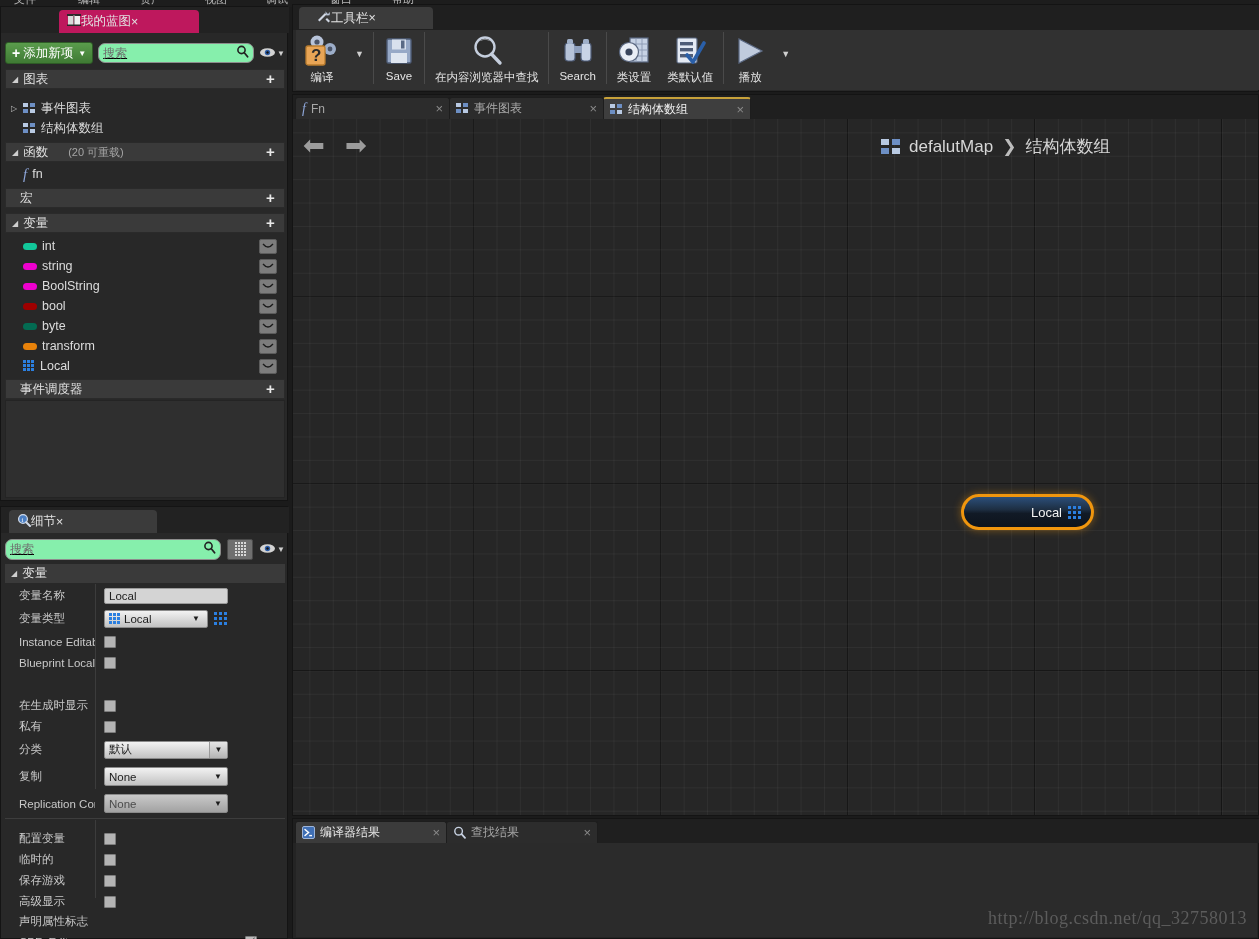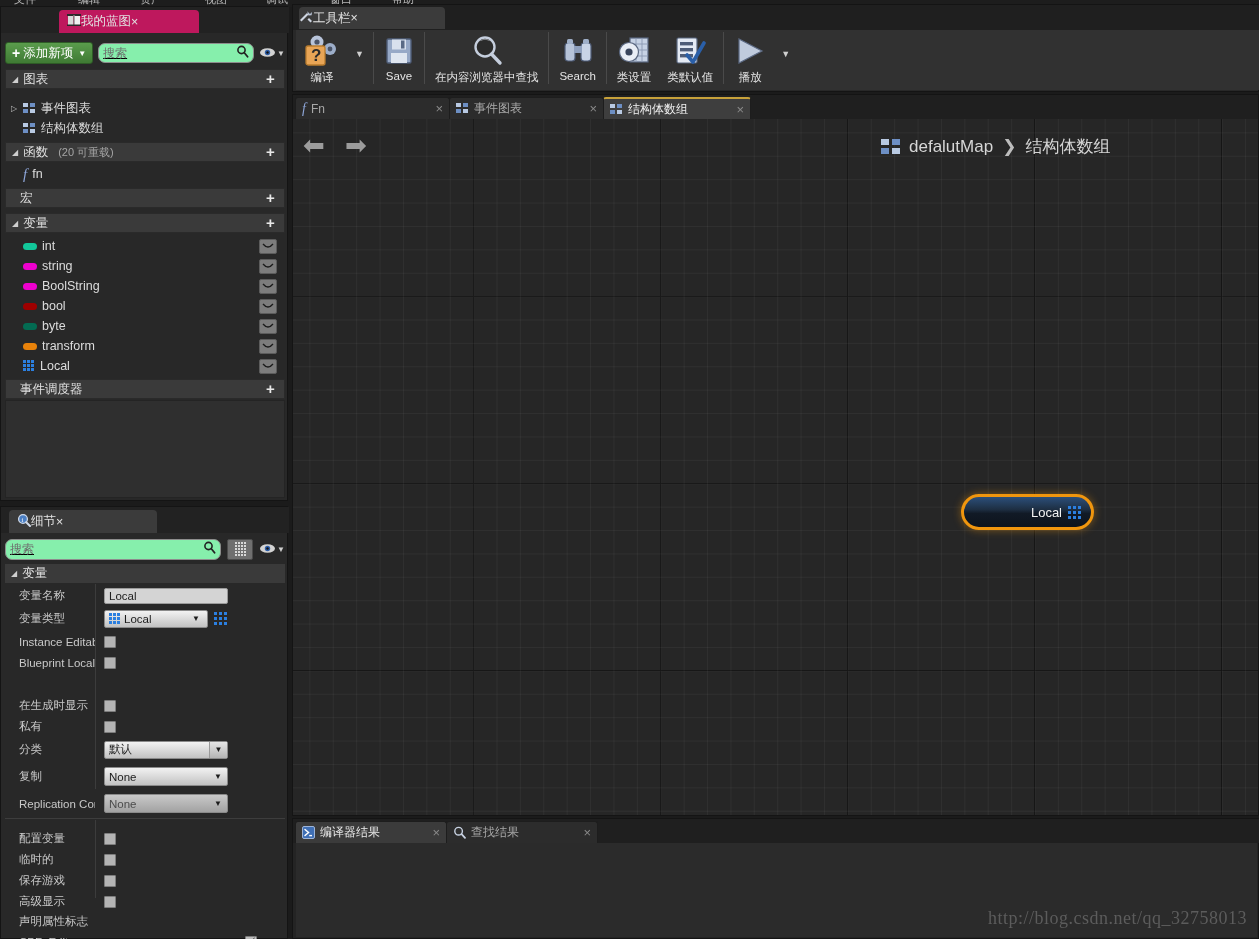--- a/index.html
+++ b/index.html
@@ -67,21 +67,21 @@
     position:absolute; left:4px; width:280px; height:20px;
     background:#3a3a3a; border:1px solid #2a2a2a;
     display:flex; align-items:center; padding:0 6px;
     font-size:12.5px; color:#e0e0e0;
   }
   .section-head .arrow { font-size:8px; margin-right:5px; color:#cfcfcf; }
   .section-head .plusbox {
     margin-left:auto; width:15px; height:15px; color:#e8e8e8; font-size:15px;
     line-height:13px; text-align:center; font-weight:bold;
   }
-  .sub { font-size:11px; color:#a5a5a5; margin-left:10px; }
+  .sub { font-size:11px; color:#a5a5a5; margin-left:20px; }
 
   .tree-row {
     position:absolute; left:4px; width:280px; height:20px;
     display:flex; align-items:center; font-size:12.5px; color:#dcdcdc;
     padding-left:6px;
   }
   .tree-row .expander { width:12px; font-size:8px; color:#bfbfbf; }
   .tree-row .rowlabel { margin-left:5px; }
 
   
@@ -146,23 +146,23 @@
   .ddl .ddcaret {
     margin-left:auto; width:18px; height:16px; display:flex; align-items:center; justify-content:center;
     font-size:8px; color:#1c1c1c;
   }
   .ddl .ddcaret.boxed { background:linear-gradient(#e6e6e6,#b4b4b4); border-left:1px solid #9a9a9a; }
   .divline { position:absolute; left:4px; width:280px; height:1px; background:#3d3d3d; }
 
   
   #toolbarpanel { left:292px; top:4px; width:967px; height:88px; background:#282828; border:1px solid #141414;}
   #tb-tab {
-    position:absolute; left:6px; top:2px; height:22px; width:146px;
+    position:absolute; left:6px; top:2px; height:22px; width:134px;
     background:#3b3b3b; border-top-left-radius:4px; border-top-right-radius:4px;
-    display:flex; align-items:center; padding:0 0; font-size:12.5px; color:#e2e2e2;
+    display:flex; align-items:center; padding:0 18px; font-size:12.5px; color:#e2e2e2;
   }
   #tb-body {
     position:absolute; left:3px; top:25px; width:1000px; height:60px;
     background:#313131; display:flex; align-items:flex-start;
   }
   .tb-item {
     height:58px; min-width:46px; display:flex; flex-direction:column;
     align-items:center; justify-content:flex-start; padding:3px 8px 0 8px; cursor:pointer;
   }
   .tb-item .tb-icon { height:36px; display:flex; align-items:center; justify-content:center; }

